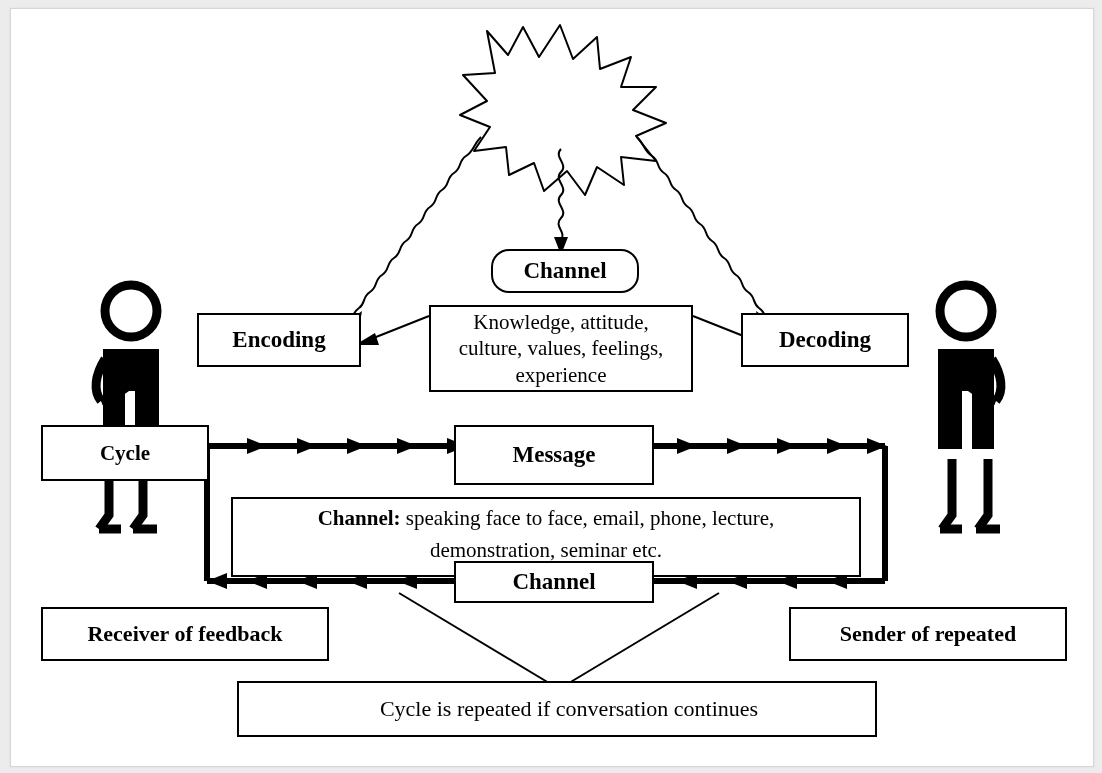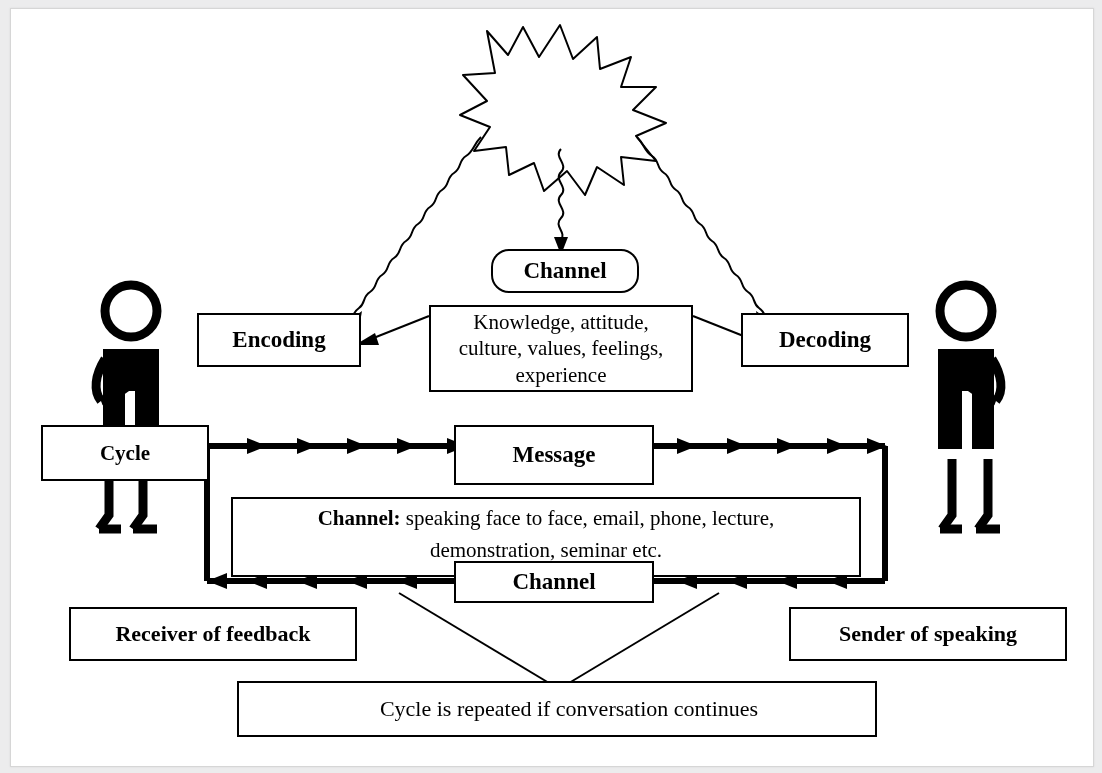--- a/index.html
+++ b/index.html
@@ -179,20 +179,20 @@
 
 
     <div class="box bold" style="left:443px; top:416px; width:200px; height:60px; font-size:23px; z-index:8;">Message</div>
 
     <div class="box" style="left:220px; top:464px; width:630px; height:80px; font-size:21px; z-index:8; padding:4px 26px; display:block; line-height:1.5;margin-top:24px;">
       <span class="label-inline-bold">Channel:</span><span> speaking face to face, email, phone, lecture, demonstration, seminar etc.</span>
     </div>
 
     <div class="box bold" style="left:443px; top:552px; width:200px; height:42px; font-size:23px; z-index:8;">Channel</div>
 
-    <div class="box bold" style="left:30px; top:598px; width:288px; height:54px; font-size:22px;margin-left:28px;">Receiver of feedback</div>
+    <div class="box bold" style="left:30px; top:598px; width:288px; height:54px; font-size:22px;">Receiver of feedback</div>
 
-    <div class="box bold" style="left:778px; top:598px; width:278px; height:54px; font-size:22px;">Sender of speaking</div>
+    <div class="box bold" style="left:778px; top:598px; width:278px; height:54px; font-size:22px;">Sender of repeated</div>
 
     <div class="box" style="left:226px; top:672px; width:640px; height:56px; font-size:22px;padding-left:24px;">Cycle is repeated if conversation continues</div>
 
   </div>
 </div>
 
 </body></html>

